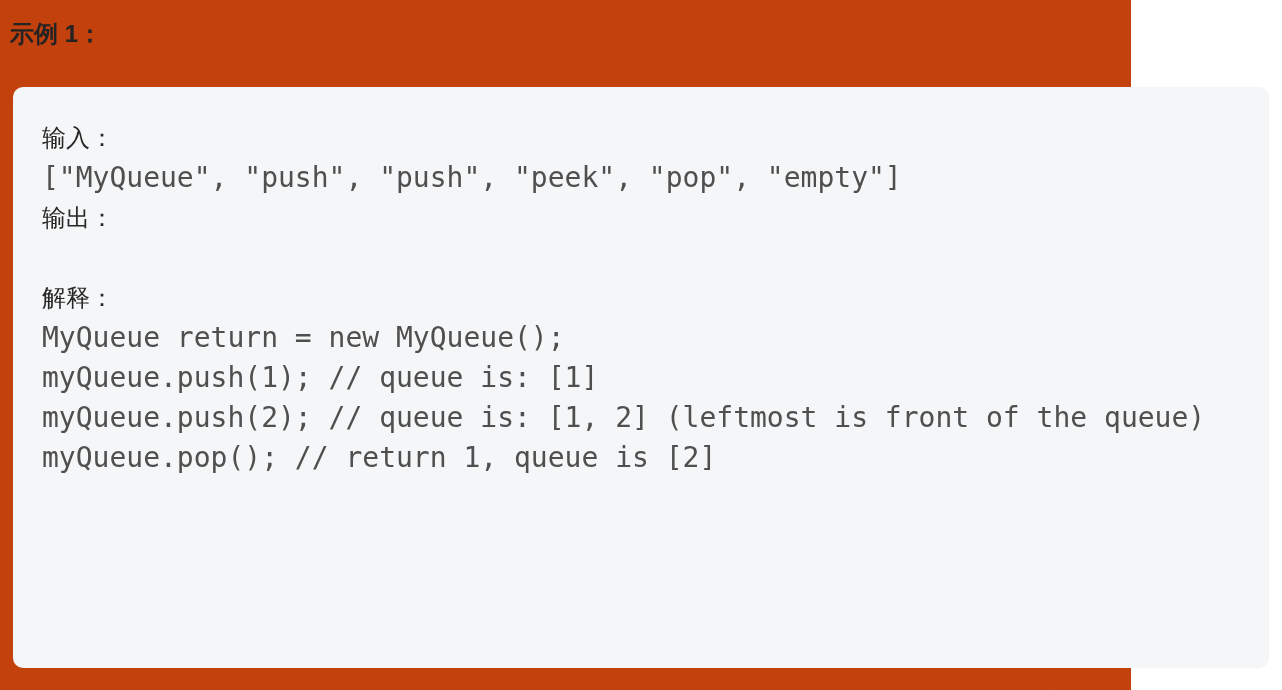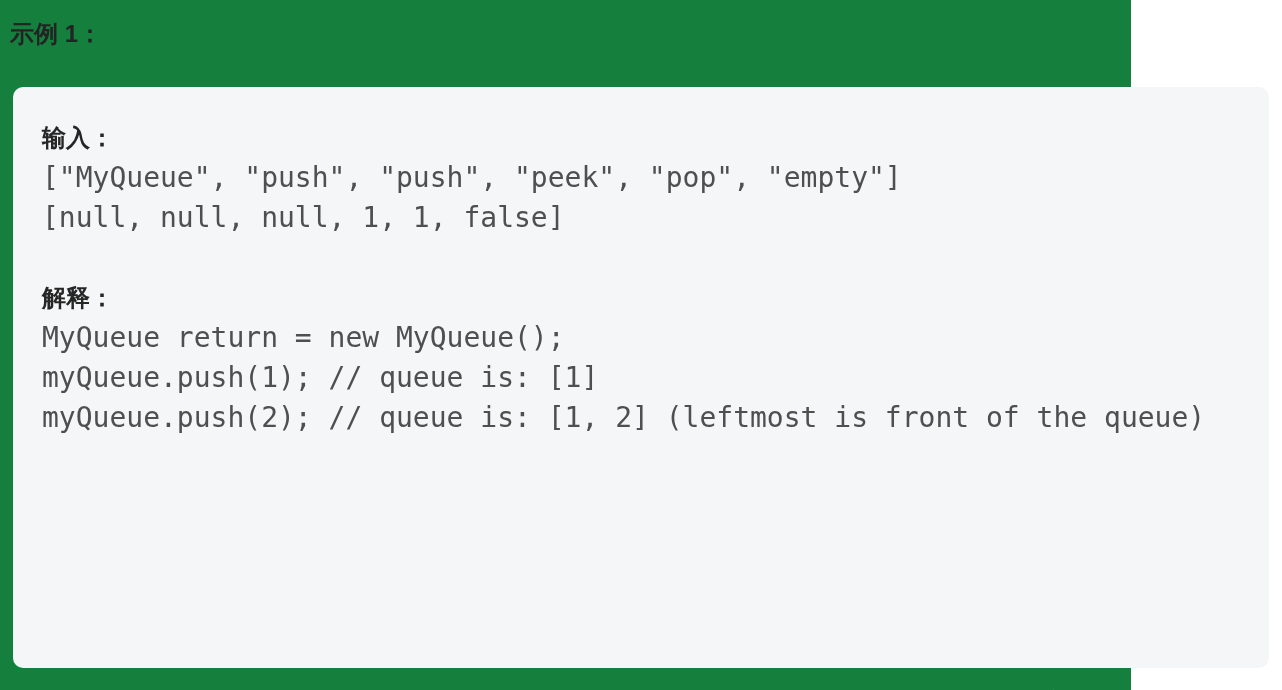--- a/index.html
+++ b/index.html
@@ -9,21 +9,21 @@
     width: 1282px;
     height: 690px;
     overflow: hidden;
     font-family: "Liberation Sans", sans-serif;
     position: relative;
   }
   .page {
     position: relative;
     width: 1131px;
     height: 690px;
-    background: #15803d;
+    background: #c2410c;
   }
   .example-title {
     position: absolute;
     left: 10px;
     top: 20px;
     font-size: 24px;
     line-height: 28px;
     font-weight: 700;
     color: #232323;
     font-family: "Liberation Sans", sans-serif;
@@ -44,21 +44,21 @@
     font-family: "DejaVu Sans Mono", "Liberation Mono", monospace;
     font-size: 28px;
     line-height: 40px;
     min-height: 40px;
     color: #4f4f4f;
     white-space: pre;
   }
   .label-line {
     font-family: "Liberation Sans", sans-serif;
     font-size: 24px;
-    font-weight: 700;
+    font-weight: 400;
     color: #262626;
   }
   .watermark {
     position: absolute;
     right: 13px;
     top: 657px;
     font-size: 18px;
     line-height: 21px;
     color: #c9c9c9;
     font-family: "Liberation Sans", sans-serif;
@@ -69,23 +69,24 @@
 </head>
 <body>
 
 <div class="page">
 
   <div class="example-title">示例 1：</div>
 
   <div class="example-block">
     <div class="line label-line">输入：</div>
     <div class="line">["MyQueue", "push", "push", "peek", "pop", "empty"]</div>
-    <div class="line">[null, null, null, 1, 1, false]</div>
+    <div class="line label-line">输出：</div>
     <div class="line"></div>
     <div class="line label-line">解释：</div>
     <div class="line">MyQueue return = new MyQueue();</div>
     <div class="line">myQueue.push(1); // queue is: [1]</div>
     <div class="line">myQueue.push(2); // queue is: [1, 2] (leftmost is front of the queue)</div>
+    <div class="line">myQueue.pop(); // return 1, queue is [2]</div>
   </div>
 
   <div class="watermark">CSDN @六个噜酱</div>
 
 </div>
 
 </body></html>

